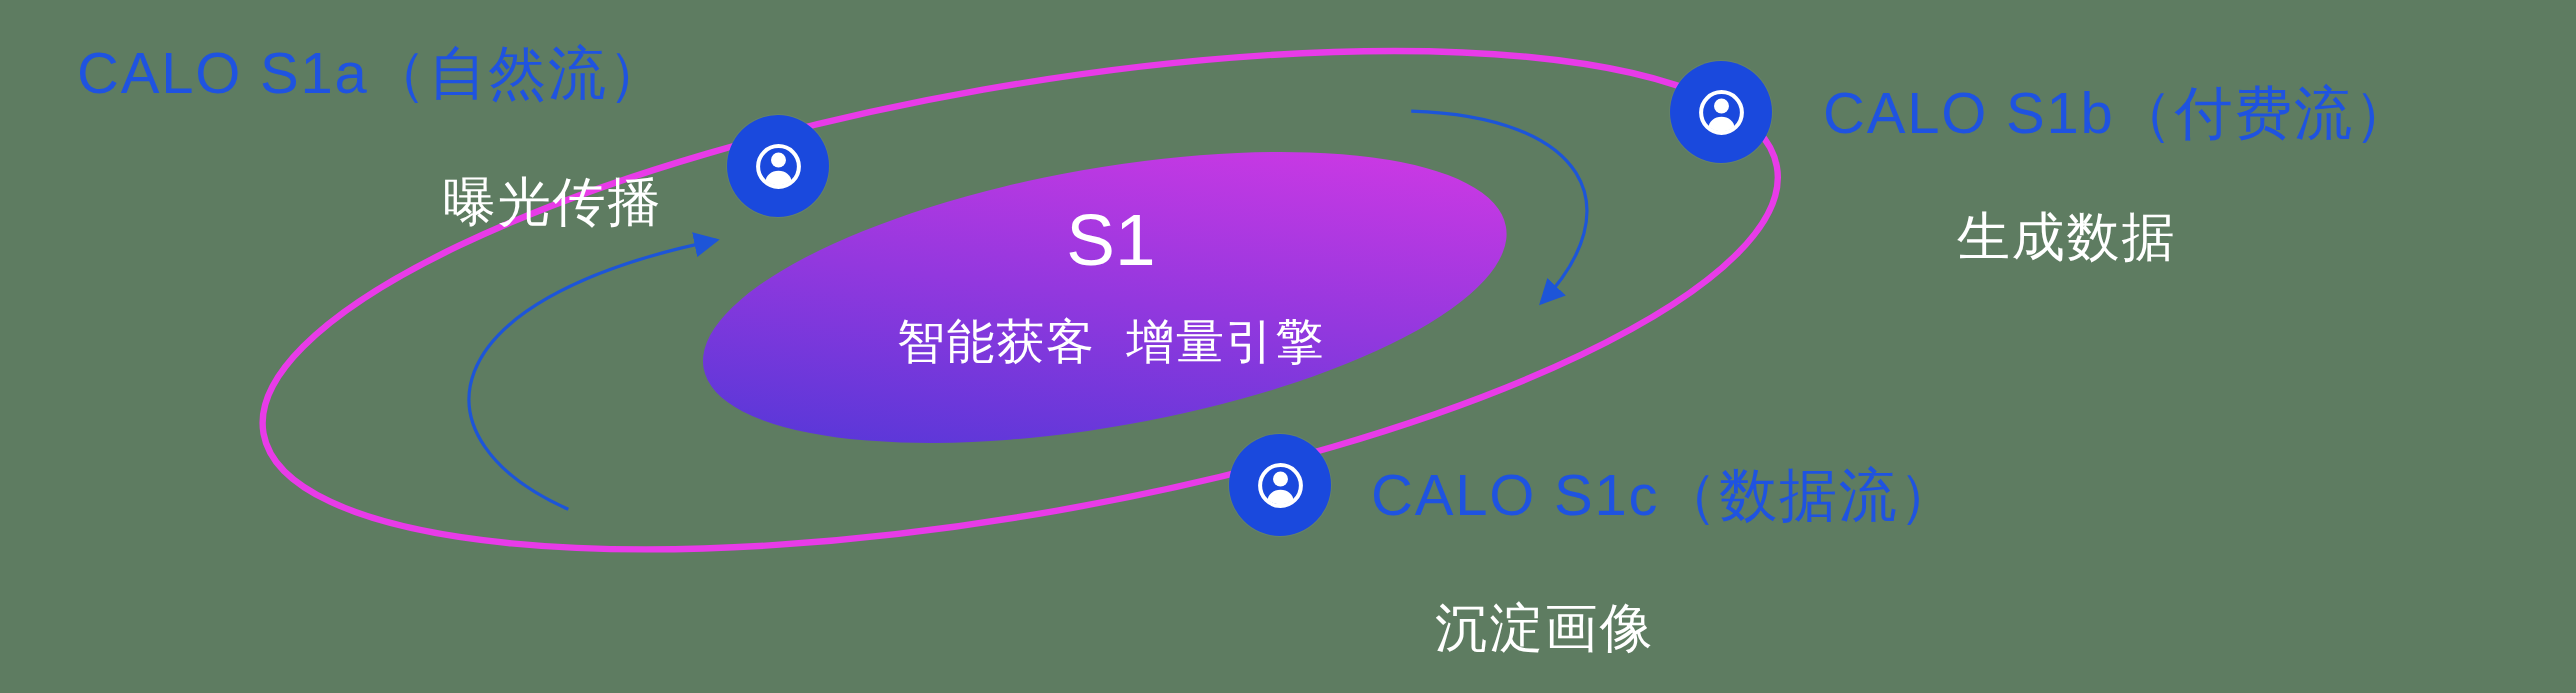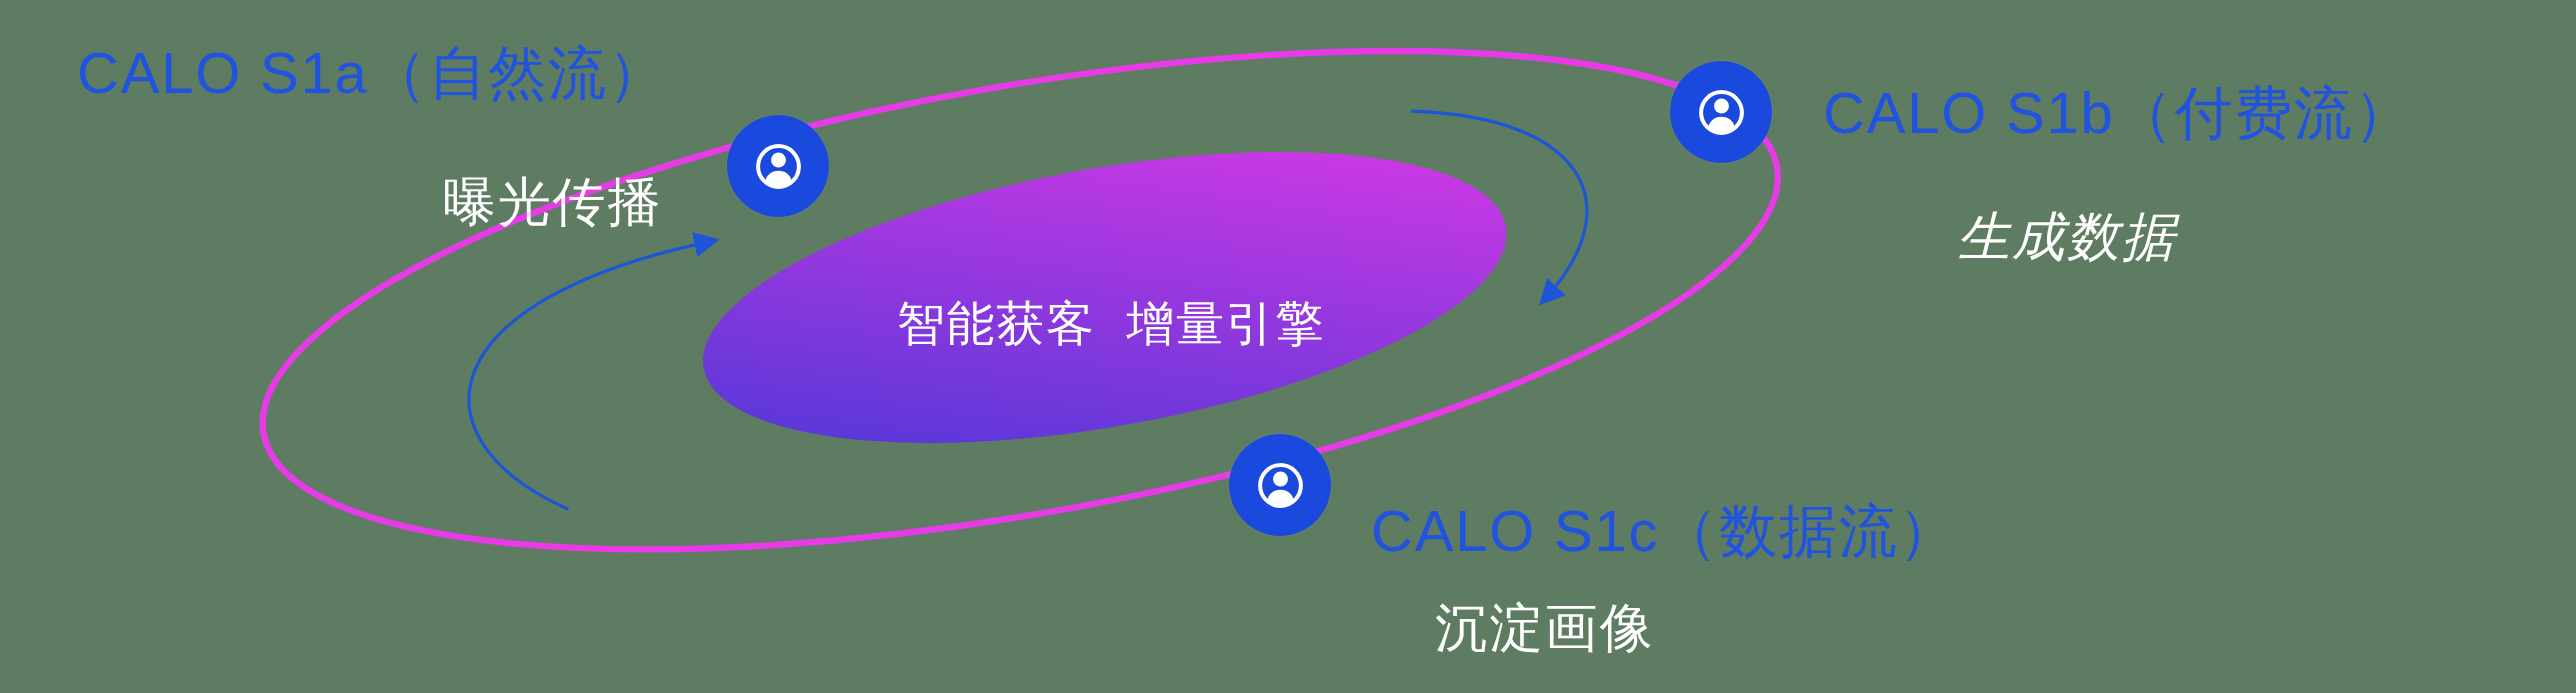--- a/index.html
+++ b/index.html
@@ -32,21 +32,21 @@
     position: absolute;
     left: 1111px; top: 198px;
     transform: translateX(-50%);
     color: #ffffff;
     font-size: 73px;
     font-weight: 500;
     white-space: nowrap;
   }
   .center-subtitle {
     position: absolute;
-    left: 1111px; top: 292px;
+    left: 1111px; top: 310px;
     transform: translateX(-50%);
     color: #ffffff;
     font-size: 48px;
     font-weight: 400;
     letter-spacing: 1.8px;
     white-space: pre;
   }
   .user-badge {
     position: absolute;
     width: 102px; height: 102px;
@@ -85,20 +85,21 @@
 
     <ellipse cx="1122" cy="330" rx="845" ry="235" transform="rotate(-10 1122 330)" fill="none" stroke="#e83be8" stroke-width="7"></ellipse>
 
     <ellipse cx="1215" cy="327" rx="448" ry="142" transform="rotate(-10 1215 327)" fill="url(#coreGrad)"></ellipse>
 
     <path d="M 625 560 C 455 485 465 330 788 264" fill="none" stroke="#1d55d8" stroke-width="3.5" marker-end="url(#arrowhead)"></path>
 
     <path d="M 1552 122 C 1745 128 1795 228 1695 333" fill="none" stroke="#1d55d8" stroke-width="3.5" marker-end="url(#arrowhead)"></path>
   </svg>
 
+  <div class="center-title">S1</div>
   <div class="center-subtitle">智能获客  增量引擎</div>
 
   <div class="user-badge" style="left:727px; top:115px;">
     <svg viewBox="0 0 48 48">
         <use href="#user-glyph"></use>
       </svg>
   </div>
   <div class="user-badge" style="left:1670px; top:61px;">
     <svg viewBox="0 0 48 48">
         <use href="#user-glyph"></use>
@@ -107,19 +108,19 @@
   <div class="user-badge" style="left:1229px; top:434px;">
     <svg viewBox="0 0 48 48">
         <use href="#user-glyph"></use>
       </svg>
   </div>
 
   <div class="node-label" style="left:42px; top:35px;margin-left:35px;">CALO S1a（自然流）</div>
   <div class="node-sublabel" style="left:443px; top:167px;">曝光传播</div>
 
   <div class="node-label" style="left:1823px; top:75px;">CALO S1b（付费流）</div>
-  <div class="node-sublabel" style="left:1957px; top:202px;font-style:italic;">生成数据</div>
+  <div class="node-sublabel" style="left:1957px; top:202px;">生成数据</div>
 
-  <div class="node-label" style="left:1371px; top:493px;">CALO S1c（数据流）</div>
+  <div class="node-label" style="left:1371px; top:457px;">CALO S1c（数据流）</div>
   <div class="node-sublabel" style="left:1435px; top:593px;">沉淀画像</div>
 
 </div>
 
 
 </body></html>

